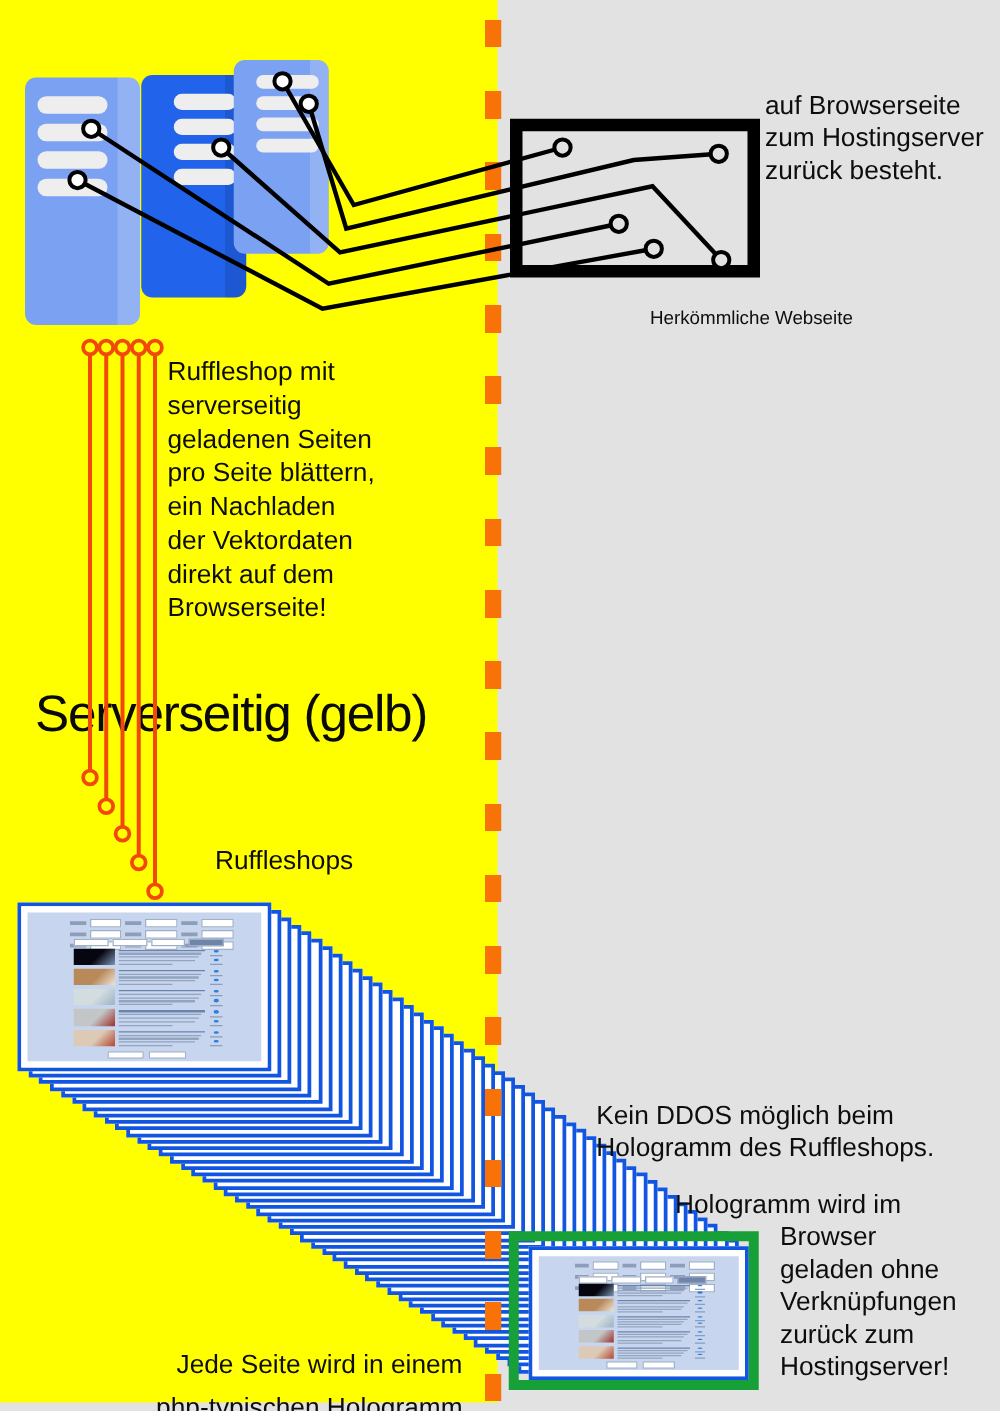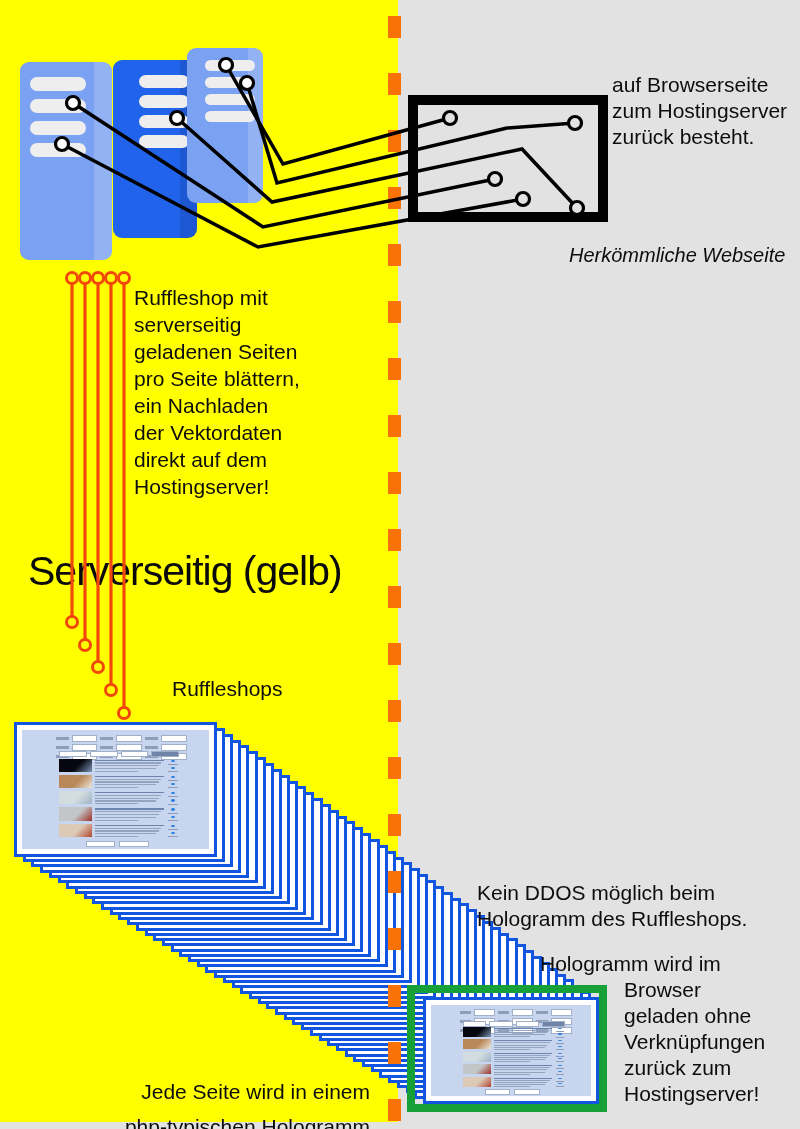--- a/index.html
+++ b/index.html
@@ -37,21 +37,21 @@
   .divider{position:absolute;left:388px;top:16px;width:13px;height:1113px;z-index:215;
     background:repeating-linear-gradient(180deg,#f97208 0 22px,transparent 22px 57px);}
 
   
   .wires{position:absolute;left:0;top:0;z-index:230;pointer-events:none;}
 
   
   .txt{position:absolute;white-space:pre-line;z-index:160;line-height:26px;font-size:21px;color:#0d0d0d;}
   .top-note-main{left:447px;top:6px;width:352px;}
   .top-note-indent{left:612px;top:72px;}
-  .conventional-label{left:569px;top:242px;font-size:20px;font-style:italic;}
+  .conventional-label{left:520px;top:242px;font-size:15px;}
   .serverside-note{left:134px;top:284px;line-height:27px;}
   .big-label{position:absolute;top:548px;font-size:41px;line-height:46px;letter-spacing:-1px;z-index:5;color:#0a0a0a;}
   .big-left{left:28px;}
   .big-right{left:420px;}
   .ruffleshop-label{left:172px;top:676px;}
   .ddos-note{left:477px;top:880px;}
   .holo-first{left:540px;top:951px;}
   .holo-rest{left:624px;top:977px;}
   .bottom-note{left:40px;top:1074px;width:330px;text-align:right;line-height:35px;}
 
@@ -466,21 +466,21 @@
 zum Hostingserver
 zurück besteht.</div>
   <div class="txt conventional-label">Herkömmliche Webseite</div>
   <div class="txt serverside-note">Ruffleshop mit
 serverseitig
 geladenen Seiten
 pro Seite blättern,
 ein Nachladen
 der Vektordaten
 direkt auf dem
-Hostingserver!</div>
+Browserseite!</div>
   <div class="big-label big-left">Serverseitig (gelb)</div>
   <div class="txt ruffleshop-label">Ruffleshops</div>
   <div class="txt ddos-note">Kein DDOS möglich beim
 Hologramm des Ruffleshops.</div>
   <div class="txt holo-first">Hologramm wird im</div>
   <div class="txt holo-rest">Browser
 geladen ohne
 Verknüpfungen
 zurück zum
 Hostingserver!</div>

